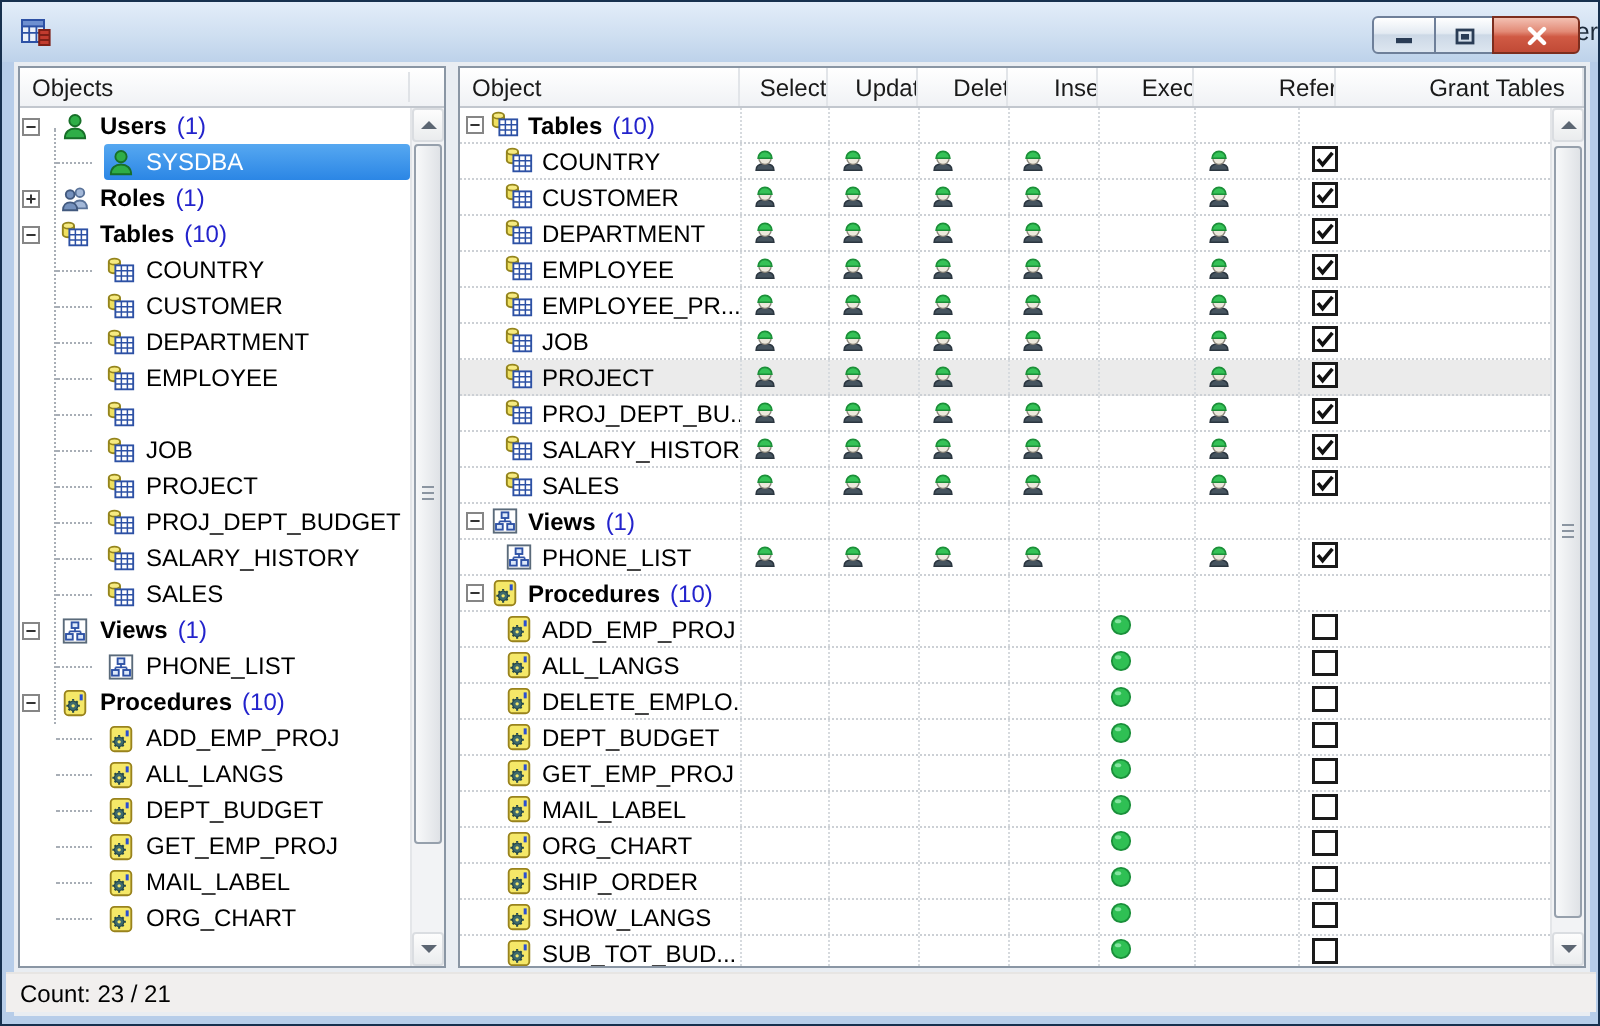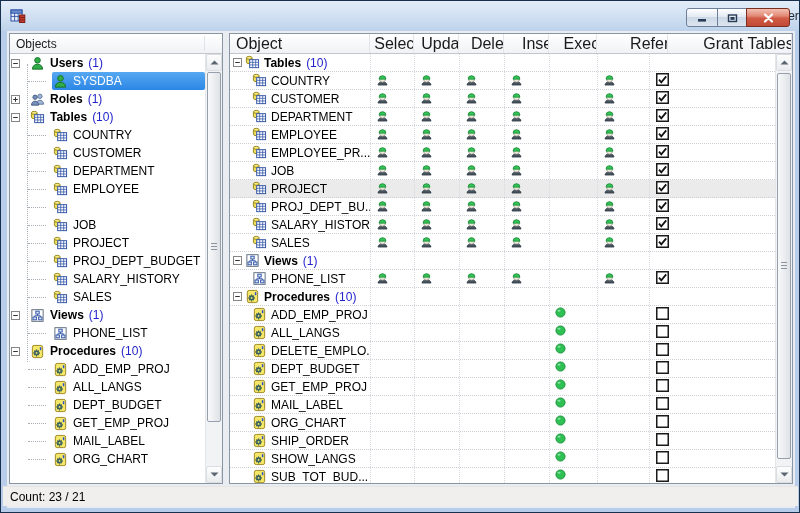--- a/index.html
+++ b/index.html
@@ -35,21 +35,21 @@
 
   .panel-header { position:relative; height:20px;
                   background:linear-gradient(#ffffff,#f0f2f5);
                   border-bottom:1px solid #c2c7ce;
                   font-size:12px; color:#1a1a1a; display:flex; align-items:center; }
   .panel-left .panel-header { padding-left:6px; }
   .panel-left .panel-header::after { content:""; position:absolute; right:17px; top:2px; bottom:2px;
                   width:1px; background:#e0e3e7; }
 
   .hdr-cell { height:100%; display:flex; align-items:center; justify-content:center;
-              border-right:1px solid #e2e5e9; font-size:16px; color:#1a1a1a;
+              border-right:1px solid #e2e5e9; font-size:12px; color:#1a1a1a;
               overflow:hidden; white-space:nowrap; flex-shrink:0; }
   .hdr-cell.object { justify-content:flex-start; padding-left:6px; }
 
   
   .tree-view { position:absolute; left:0; top:20px; right:17px; bottom:0; overflow:hidden; }
   .tree-line { position:absolute; left:17px; top:10px; height:298px; border-left:1px dotted #a8aeb6; }
   .tree-item { position:relative; height:18px; display:flex; align-items:center;
                font-size:12px; color:#000; white-space:nowrap; }
   .tree-item .stub { position:absolute; left:18px; width:18px; top:9px; border-top:1px dotted #a8aeb6; }
   .tree-item.group { padding-left:1px; }

